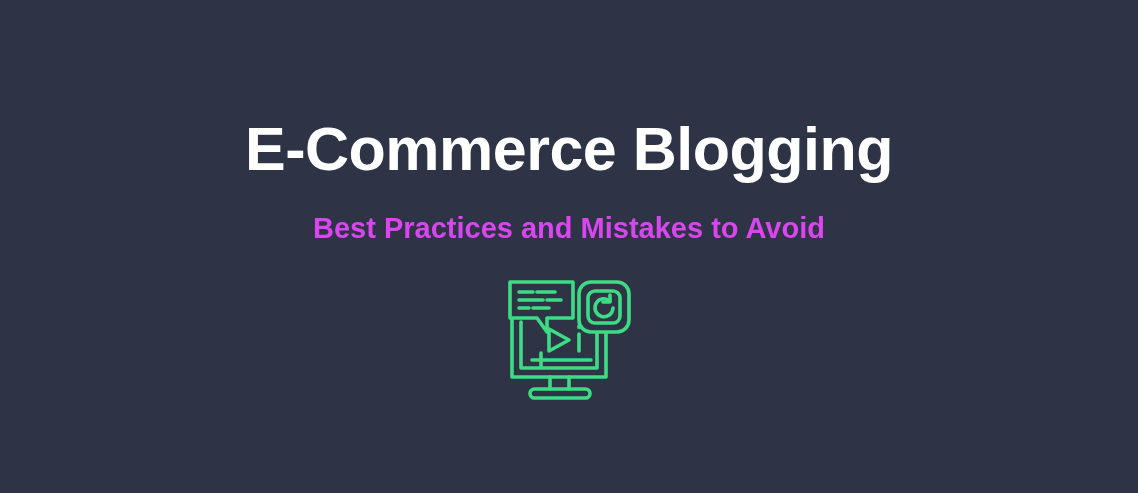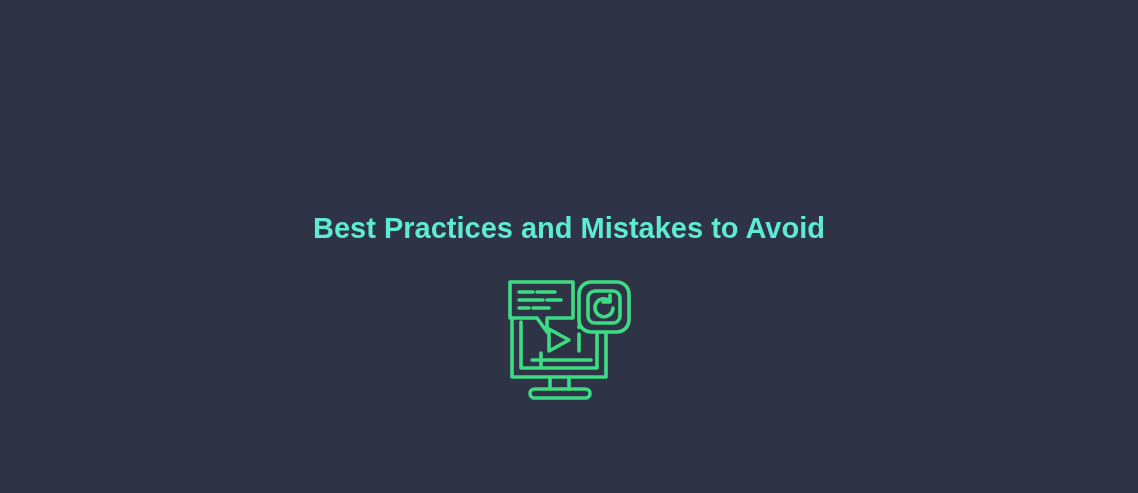--- a/index.html
+++ b/index.html
@@ -38,21 +38,21 @@
     letter-spacing: -0.5px;
     white-space: nowrap;
   }
   .subtitle {
     margin: 0;
     position: absolute;
     top: 208px;
     left: 0;
     right: 0;
     text-align: center;
-    color: #5eead4;
+    color: #d946ef;
     font-family: "Liberation Sans", sans-serif;
     font-weight: bold;
     font-size: 29px;
     line-height: 40px;
     letter-spacing: 0px;
     white-space: nowrap;
   }
   .illustration-wrap {
     position: absolute;
     top: 275px;
@@ -68,20 +68,21 @@
     display: block;
     width: 132px;
     height: 132px;
   }
 </style>
 </head>
 <body>
 
 <div class="banner">
 
+  <h1 class="title">E-Commerce Blogging</h1>
 
   <p class="subtitle">Best Practices and Mistakes to Avoid</p>
 
   <div class="illustration-wrap">
     <svg viewBox="0 0 132 132" xmlns="http://www.w3.org/2000/svg" fill="none" stroke="#3ddc84" stroke-width="3.6" stroke-linecap="round" stroke-linejoin="round">
 
       <g>
         <path d="M9 38 L9 102 L103 102 L103 38"></path>
         <path d="M18 47 L18 93 L94 93 L94 47"></path>
       </g>

